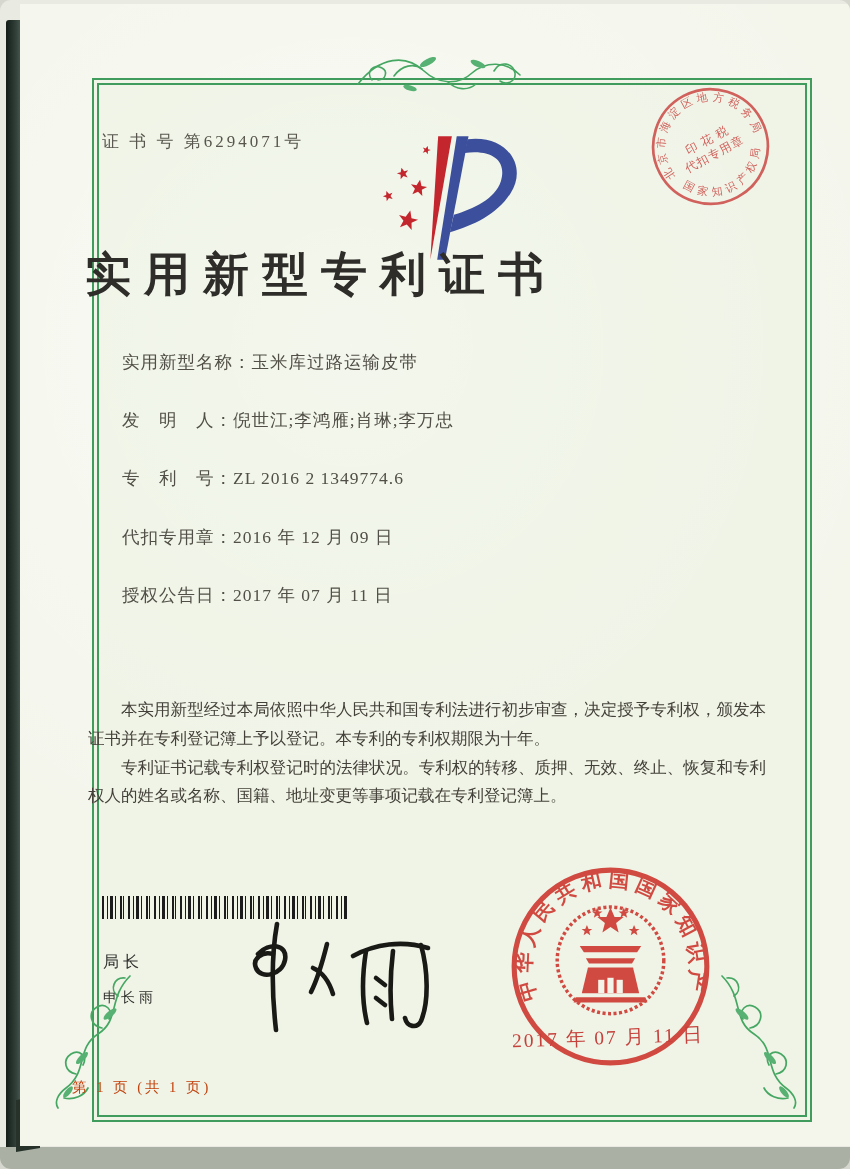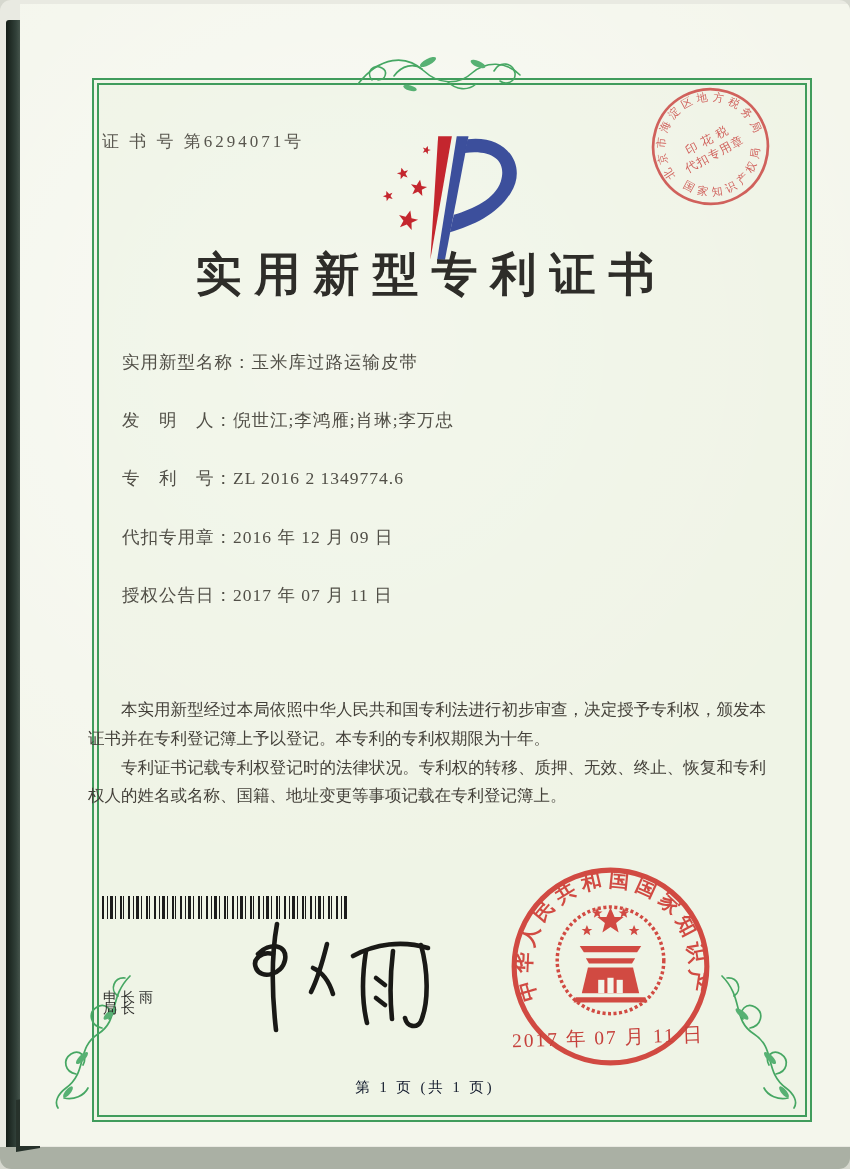--- a/index.html
+++ b/index.html
@@ -9,43 +9,43 @@
     background:linear-gradient(90deg,#141d17,#32413a 60%,#55645a);border-radius:3px;}
   .bottom-shadow{position:absolute;left:0;top:1147px;width:850px;height:22px;background:#aab0a4;}
   .corner-dark{position:absolute;left:16px;top:1098px;width:24px;height:52px;background:#27322b;transform:skewY(-10deg);}
   .paper{position:absolute;left:20px;top:4px;width:830px;height:1142px;
     background:#f4f6ec;
     background-image:radial-gradient(circle at 40% 30%,rgba(255,255,255,.5),rgba(0,0,0,0) 60%);}
   .frame{position:absolute;left:72px;top:74px;width:706px;height:1030px;
     border:7px double #409c5c;background:rgba(230,240,216,.30);}
   .cert-no{position:absolute;left:102px;top:130px;font-size:17px;letter-spacing:3px;color:#58564e;}
   .logo{position:absolute;left:352px;top:136px;}
-  .title{position:absolute;left:72px;top:244px;width:706px;text-align:center;
+  .title{position:absolute;left:72px;top:244px;width:706px;
     font-size:46px;font-weight:700;letter-spacing:13px;text-indent:13px;color:#2e2d29;}
   .fields{position:absolute;left:102px;top:350px;width:600px;}
   .field{height:58.2px;font-size:17.5px;color:#514f47;letter-spacing:1px;margin-left:20px;}
   .paras{position:absolute;left:88px;top:696px;width:678px;font-size:16.5px;
     line-height:28.8px;color:#44413a;text-align:justify;}
   .paras p{margin:0;text-indent:2em;}
   .barcode{position:absolute;left:102px;top:896px;width:246px;height:23px;
     background:
      repeating-linear-gradient(90deg,#1c1c1c 0 2px,transparent 2px 5px,#1c1c1c 5px 6px,transparent 6px 8px,
        #1c1c1c 8px 11px,transparent 11px 13px,#1c1c1c 13px 14px,transparent 14px 18px,
        #1c1c1c 18px 20px,transparent 20px 21px,#1c1c1c 21px 22px,transparent 22px 26px);}
   .commissioner-title{position:absolute;left:103px;top:952px;font-family:Liberation Mono, monospace;
-    font-size:14px;letter-spacing:4px;color:#2f2f2c;margin-top:48px;}
+    font-size:16px;letter-spacing:4px;color:#2f2f2c;}
   .commissioner-name{position:absolute;left:103px;top:989px;font-family:"Liberation Sans",sans-serif;
     font-size:14px;letter-spacing:4px;color:#2f2f2c;}
   .signature{position:absolute;left:225px;top:918px;}
   .office-seal{position:absolute;left:508px;top:864px;opacity:.93;}
   .seal-date{position:absolute;left:512px;top:1024px;font-size:19.5px;color:#c6413c;
     letter-spacing:2px;transform:rotate(-2deg);}
   .tax-stamp{position:absolute;left:648px;top:84px;opacity:.88;}
-  .footer{position:absolute;left:72px;top:1078px;width:706px;text-align:center;
-    font-size:14.5px;letter-spacing:3px;color:#0f172a;}
+  .footer{position:absolute;left:72px;top:1078px;width:706px;text-align:left;
+    font-size:14.5px;letter-spacing:3px;color:#c2410c;}
   .flourish-top{position:absolute;left:352px;top:44px;}
   .flourish-bl{position:absolute;left:46px;top:972px;}
   .flourish-br{position:absolute;left:708px;top:972px;transform:scaleX(-1);}
   svg{display:block;}
 </style>
 </head>
 <body>
 
 <div class="stage">
 

